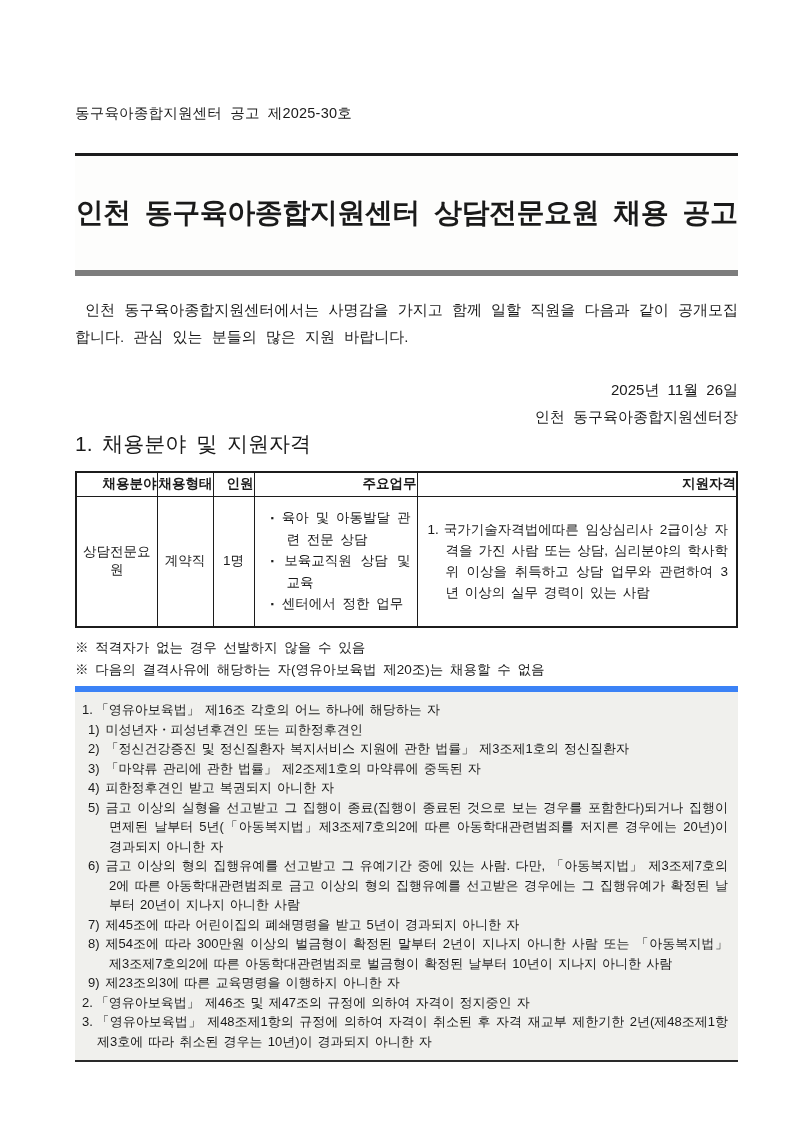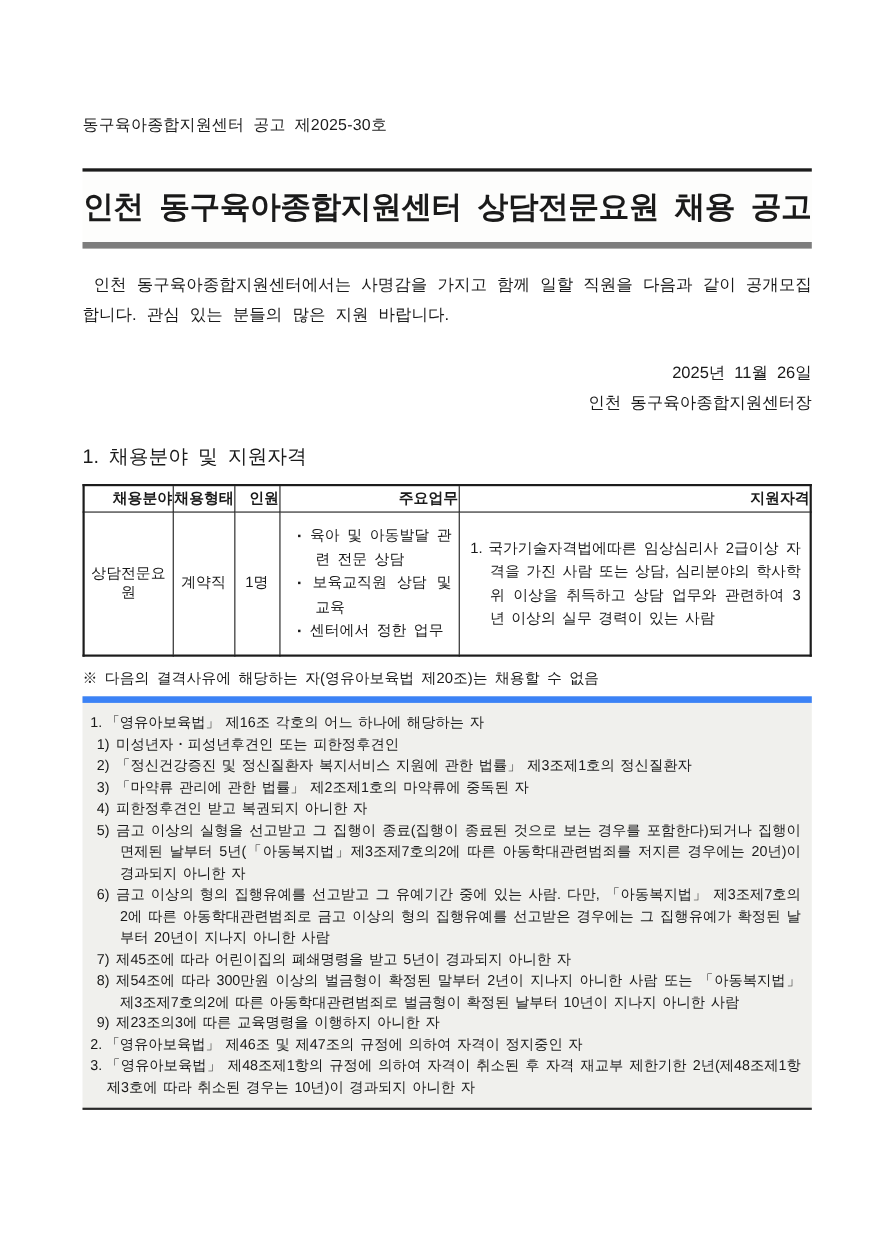--- a/index.html
+++ b/index.html
@@ -7,38 +7,38 @@
   body {
     width:793px; height:1121px; overflow:hidden;
     font-family:"Liberation Sans", sans-serif;
     color:#1a1a1a; position:relative;
   }
   .page { padding:104px 55px 0 75px; }
 
   .doc-number { font-size:14.5px; letter-spacing:.2px; word-spacing:4px; }
 
   .banner {
-    margin-top:30px; height:73px;
+    margin-top:30px; height:123px;
     border-top:3px solid #1c1c1c; border-bottom:6px solid #7d7d7d;
     background:#fdfdfc;
     display:flex; align-items:center; justify-content:center;
   }
   .banner h1 {
     font-size:28px; font-weight:bold; letter-spacing:-.5px; word-spacing:7px;
     white-space:nowrap;
   }
 
   .intro {
     margin-top:20px; font-size:15px; line-height:27px;
     text-align:justify; word-spacing:5px; text-indent:10px;
   }
 
   .dateblock { margin-top:26px; text-align:right; font-size:15px; line-height:27px; word-spacing:4px; }
 
-  .heading { margin-top:23px; font-size:18px; font-weight:normal; word-spacing:4px; }
+  .heading { font-size:21px; font-weight:normal; word-spacing:4px; }
 
   table.recruit {
     margin-top:13px; width:100%;
     border-collapse:collapse; border:2px solid #1c1c1c;
     table-layout:fixed;
   }
   table.recruit th, table.recruit td { border:1px solid #1c1c1c; }
   table.recruit th {
     font-size:13.5px; font-weight:bold; height:24px;
     text-align:right; vertical-align:middle; word-spacing:1px; overflow:hidden; white-space:nowrap;
@@ -116,20 +116,21 @@
           <div class="duty"><span class="bullet">▪</span><span>센터에서 정한 업무</span></div>
         </td>
         <td class="qual">
           <div class="qual-item"><span class="mk">1.</span><span>국가기술자격법에따른 임상심리사 2급이상 자격을 가진 사람 또는 상담, 심리분야의 학사학위 이상을 취득하고 상담 업무와 관련하여 3년 이상의 실무 경력이 있는 사람</span></div>
         </td>
       </tr>
     </tbody>
   </table>
 
   <div class="notes">
+    <div>※ 적격자가 없는 경우 선발하지 않을 수 있음</div>
     <div>※ 다음의 결격사유에 해당하는 자(영유아보육법 제20조)는 채용할 수 없음</div>
   </div>
 
   <div class="dq-box">
     <div class="dq-item lvl1"><span class="mk">1.</span><span>「영유아보육법」 제16조 각호의 어느 하나에 해당하는 자</span></div>
     <div class="dq-item lvl2"><span class="mk">1)</span><span>미성년자・피성년후견인 또는 피한정후견인</span></div>
     <div class="dq-item lvl2"><span class="mk">2)</span><span>「정신건강증진 및 정신질환자 복지서비스 지원에 관한 법률」 제3조제1호의 정신질환자</span></div>
     <div class="dq-item lvl2"><span class="mk">3)</span><span>「마약류 관리에 관한 법률」 제2조제1호의 마약류에 중독된 자</span></div>
     <div class="dq-item lvl2"><span class="mk">4)</span><span>피한정후견인 받고 복권되지 아니한 자</span></div>
     <div class="dq-item lvl2"><span class="mk">5)</span><span>금고 이상의 실형을 선고받고 그 집행이 종료(집행이 종료된 것으로 보는 경우를 포함한다)되거나 집행이 면제된 날부터 5년(「아동복지법」제3조제7호의2에 따른 아동학대관련범죄를 저지른 경우에는 20년)이 경과되지 아니한 자</span></div>

